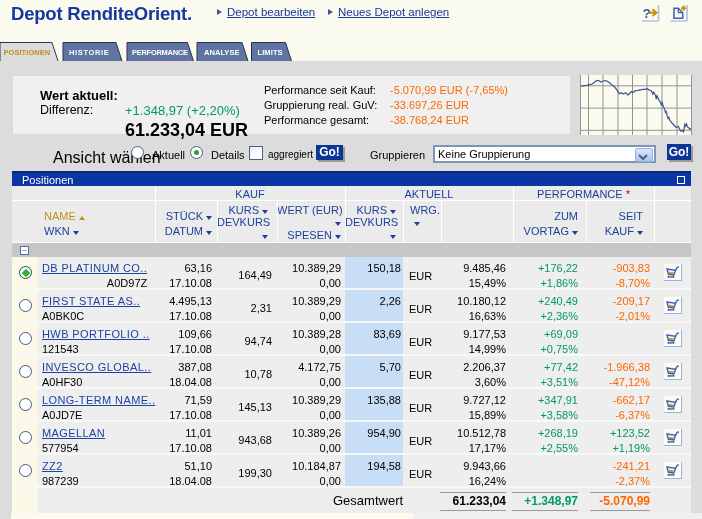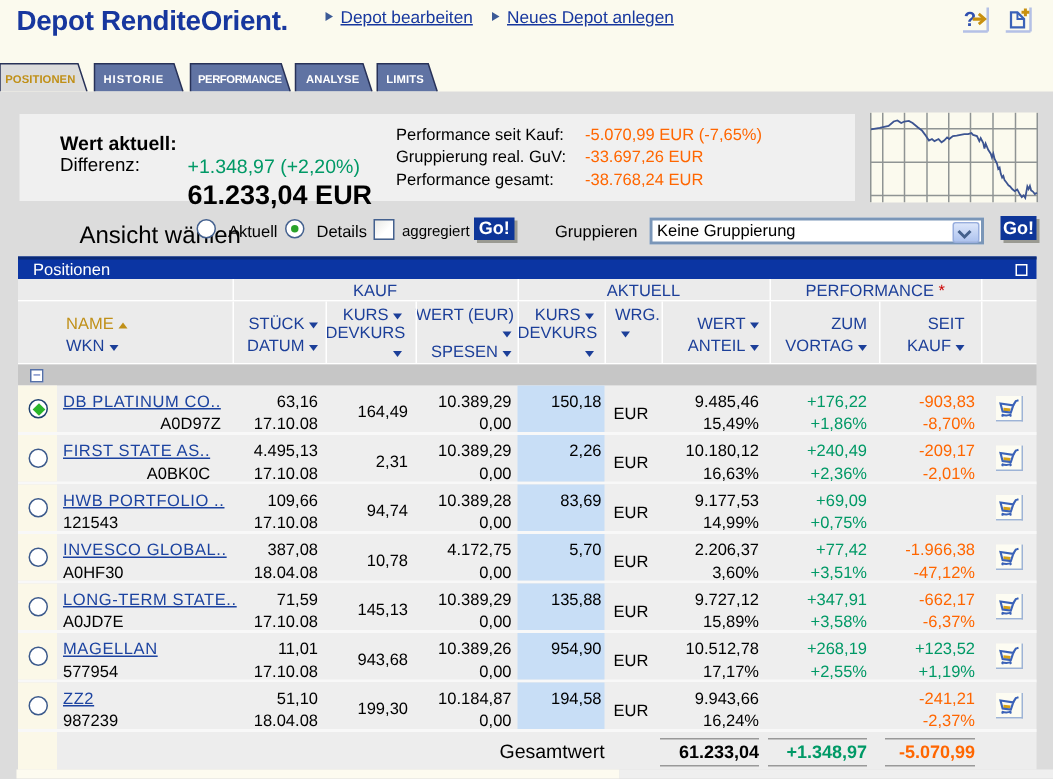--- a/index.html
+++ b/index.html
@@ -153,21 +153,20 @@
 <div class="sep" style="left:642px;top:0;height:14px;"></div>
 </div>
 
 <div class="abs hdr" style="left:12px;top:201px;width:679px;height:41px;">
 <div class="abs" style="left:32px;top:8px;"><span style="color:#c09018;">NAME</span><span class="tri-u"></span><br>WKN<span class="tri-d"></span></div>
 <div class="abs rt" style="left:143px;width:57px;top:8px;">STÜCK<span class="tri-d"></span><br>DATUM<span class="tri-d"></span></div>
 <div class="abs rt" style="left:205px;width:51px;top:3px;line-height:12.4px;">KURS<span class="tri-d"></span><br>DEVKURS<br><span class="tri-d"></span></div>
 <div class="abs rt" style="left:265px;width:64px;top:3px;line-height:12.4px;">WERT (EUR)<br><span class="tri-d"></span><br>SPESEN<span class="tri-d"></span></div>
 <div class="abs rt" style="left:333px;width:51px;top:3px;line-height:12.4px;">KURS<span class="tri-d"></span><br>DEVKURS<br><span class="tri-d"></span></div>
 <div class="abs" style="left:398px;width:30px;top:3px;line-height:12.4px;">WRG.<br><span class="tri-d" style="margin-left:4px;"></span></div>
-<div class="abs rt" style="left:429px;width:65px;top:8px;">WERT<span class="tri-d"></span><br>ANTEIL<span class="tri-d"></span></div>
 <div class="abs rt" style="left:501px;width:65px;top:8px;">ZUM<br>VORTAG<span class="tri-d"></span></div>
 <div class="abs rt" style="left:574px;width:57px;top:8px;">SEIT<br>KAUF<span class="tri-d"></span></div>
 <div class="sep" style="left:143px;top:0;height:41px;"></div>
 <div class="sep" style="left:205px;top:0;height:41px;"></div>
 <div class="sep" style="left:265px;top:0;height:41px;"></div>
 <div class="sep" style="left:333px;top:0;height:41px;"></div>
 <div class="sep" style="left:391px;top:0;height:41px;"></div>
 <div class="sep" style="left:429px;top:0;height:41px;"></div>
 <div class="sep" style="left:501px;top:0;height:41px;"></div>
 <div class="sep" style="left:574px;top:0;height:41px;"></div>
@@ -199,21 +198,21 @@
             <path d="M3 5 L11.5 6.3 L9.9 11 L4.4 10.3 Z" fill="none" stroke="#3a62b8" stroke-width="1.4"></path>
             <path d="M11.2 6.6 L13.2 3.4 L15 2.9" fill="none" stroke="#3a62b8" stroke-width="1.4"></path>
             <path d="M3.8 12.4 Q7 13.6 10.2 12.3" fill="none" stroke="#3a62b8" stroke-width="1.3"></path>
             <path d="M4.6 12.3 L4.2 13.8 M9.4 12.4 L9.9 13.8" stroke="#3a62b8" stroke-width="1.3"></path>
           </svg></div>
       </div>
 <div class="row" style="top:290px;">
         <div class="creamcol"></div>
         <div class="bluecell"></div>
         <div class="rowradio"></div>
-        <div class="cell" style="left:30px;top:4px;text-align:right;"><span class="namelink">FIRST STATE AS..</span><br>A0BK0C</div>
+        <div class="cell" style="left:30px;top:4px;"><span class="namelink">FIRST STATE AS..</span><br>A0BK0C</div>
         <div class="cell rt" style="left:143px;width:57px;top:4px;">4.495,13<br>17.10.08</div>
         <div class="cell rt" style="left:205px;width:55px;top:11px;">2,31</div>
         <div class="cell rt" style="left:265px;width:64px;top:4px;">10.389,29<br>0,00</div>
         <div class="cell rt" style="left:333px;width:56px;top:4px;">2,26</div>
         <div class="cell" style="left:397px;top:12px;">EUR</div>
         <div class="cell rt" style="left:429px;width:65px;top:4px;">10.180,12<br>16,63%</div>
         <div class="cell rt green" style="left:501px;width:65px;top:4px;">+240,49<br>+2,36%</div>
         <div class="cell rt orange" style="left:574px;width:64px;top:4px;">-209,17<br>-2,01%</div>
         <div class="carticon"><svg width="16" height="16">
             <path d="M5 7.8 L9.8 8.3 L9.3 10.4 L4.9 10 Z" fill="#d4a017"></path>
@@ -261,21 +260,21 @@
             <path d="M3 5 L11.5 6.3 L9.9 11 L4.4 10.3 Z" fill="none" stroke="#3a62b8" stroke-width="1.4"></path>
             <path d="M11.2 6.6 L13.2 3.4 L15 2.9" fill="none" stroke="#3a62b8" stroke-width="1.4"></path>
             <path d="M3.8 12.4 Q7 13.6 10.2 12.3" fill="none" stroke="#3a62b8" stroke-width="1.3"></path>
             <path d="M4.6 12.3 L4.2 13.8 M9.4 12.4 L9.9 13.8" stroke="#3a62b8" stroke-width="1.3"></path>
           </svg></div>
       </div>
 <div class="row" style="top:389px;">
         <div class="creamcol"></div>
         <div class="bluecell"></div>
         <div class="rowradio"></div>
-        <div class="cell" style="left:30px;top:4px;"><span class="namelink">LONG-TERM STATE..</span><br>A0JD7E</div>
+        <div class="cell" style="left:30px;top:4px;"><span class="namelink">LONG-TERM NAME..</span><br>A0JD7E</div>
         <div class="cell rt" style="left:143px;width:57px;top:4px;">71,59<br>17.10.08</div>
         <div class="cell rt" style="left:205px;width:55px;top:11px;">145,13</div>
         <div class="cell rt" style="left:265px;width:64px;top:4px;">10.389,29<br>0,00</div>
         <div class="cell rt" style="left:333px;width:56px;top:4px;">135,88</div>
         <div class="cell" style="left:397px;top:12px;">EUR</div>
         <div class="cell rt" style="left:429px;width:65px;top:4px;">9.727,12<br>15,89%</div>
         <div class="cell rt green" style="left:501px;width:65px;top:4px;">+347,91<br>+3,58%</div>
         <div class="cell rt orange" style="left:574px;width:64px;top:4px;">-662,17<br>-6,37%</div>
         <div class="carticon"><svg width="16" height="16">
             <path d="M5 7.8 L9.8 8.3 L9.3 10.4 L4.9 10 Z" fill="#d4a017"></path>

